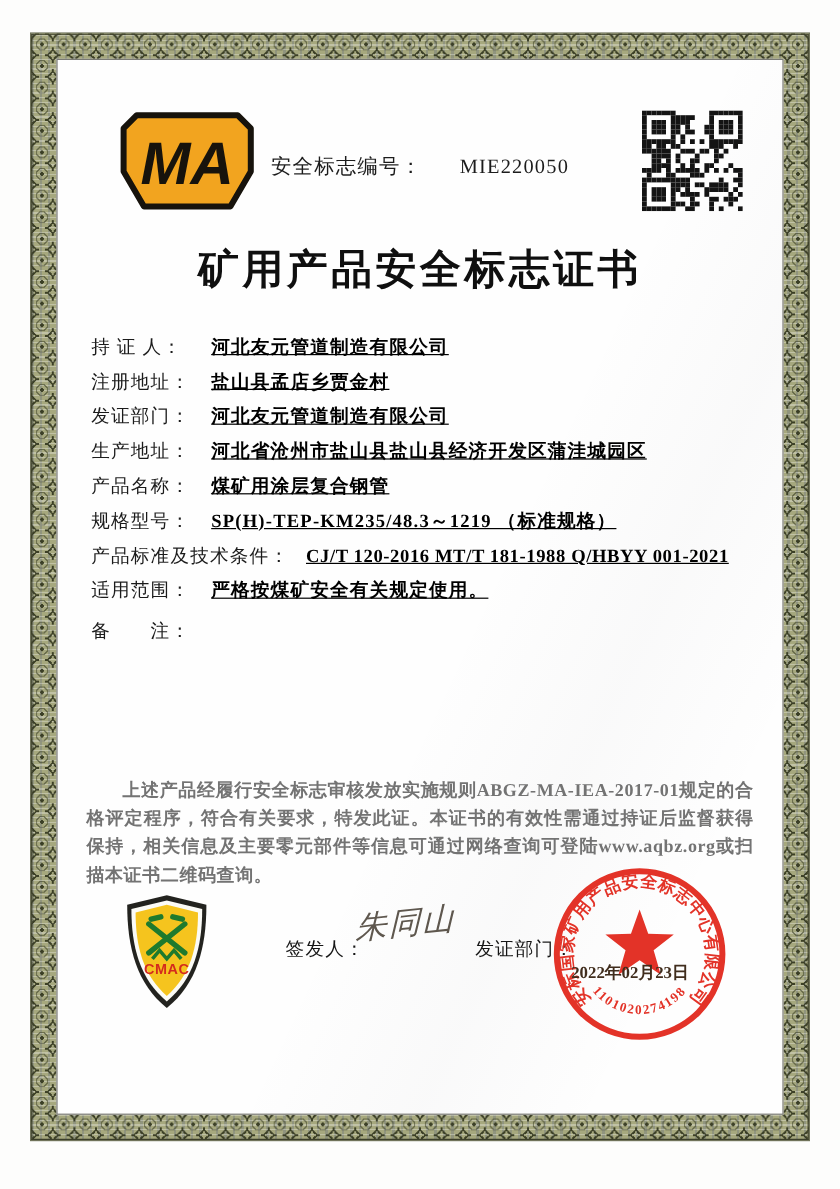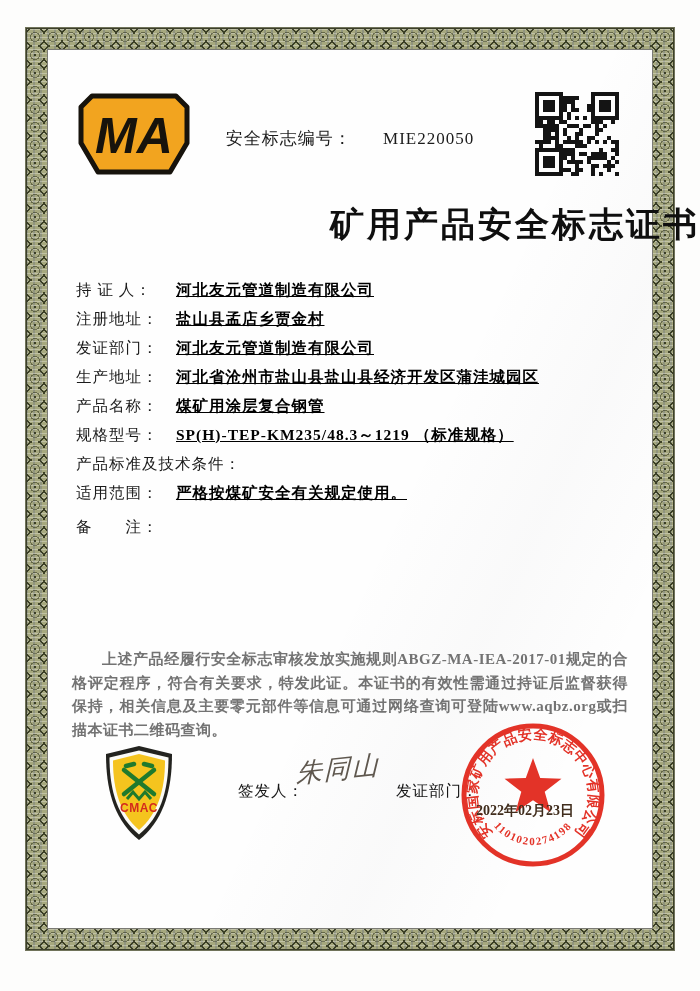--- a/index.html
+++ b/index.html
@@ -21,27 +21,27 @@
   .paper {
     position:absolute; left:21px; top:21px; right:21px; bottom:21px;
     background:#fefefe; border:1px solid #7a7a74;
   }
   .paper::after{ content:""; position:absolute; inset:0;
     background:linear-gradient(115deg, transparent 55%, rgba(60,60,70,.025) 70%, transparent 85%); }
 
   .content { position:absolute; inset:0; color:#161616; }
 
   
-  .ma-badge { position:absolute; left:78px; top:93px; width:112px; height:82px; }
+  .ma-badge { position:absolute; left:100px; top:93px; width:112px; height:82px; }
   .serial { position:absolute; left:0; top:127px; width:700px; text-align:center;
     font-size:17px; letter-spacing:1px; color:#1c1c1c; }
   .serial b { font-weight:normal;margin-left:26px; }
   .qr { position:absolute; left:535px; top:92px; width:84px; height:84px; }
 
-  .title { position:absolute; left:0; top:202px; width:700px; text-align:right;
+  .title { position:absolute; left:0; top:202px; width:700px; text-align:center;
     font-size:34px; font-weight:bold; letter-spacing:3px; color:#0f0f0f; }
 
   
   .fields { position:absolute; left:76px; top:280px; width:578px; font-size:15.5px; }
   .row { display:flex; align-items:baseline; line-height:19px; margin-bottom:10px; }
   .row .lab { width:100px; flex:none; letter-spacing:1px; color:#1b1b1b; }
   .row .val { font-weight:bold; letter-spacing:1px; color:#000;text-decoration:underline; }
   .row.wide .lab { width:auto; }
   .row.wide .val { margin-left:14px; letter-spacing:0.5px; }
   .row.dates { margin-top:19px; }
@@ -348,20 +348,21 @@
       <div class="row">
         <span class="lab">产品名称：</span>
         <span class="val">煤矿用涂层复合钢管</span>
       </div>
       <div class="row">
         <span class="lab">规格型号：</span>
         <span class="val">SP(H)-TEP-KM235/48.3～1219 （标准规格）</span>
       </div>
       <div class="row wide">
         <span class="lab">产品标准及技术条件：</span>
+        <span class="val">CJ/T 120-2016 MT/T 181-1988 Q/HBYY 001-2021</span>
       </div>
       <div class="row">
         <span class="lab">适用范围：</span>
         <span class="val">严格按煤矿安全有关规定使用。</span>
       </div>
 
 
       <div class="row remark">
         <span class="lab">备　　注：</span>
         <span class="val"></span>

